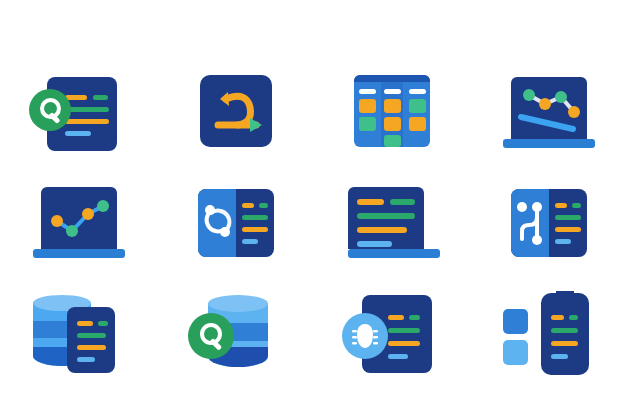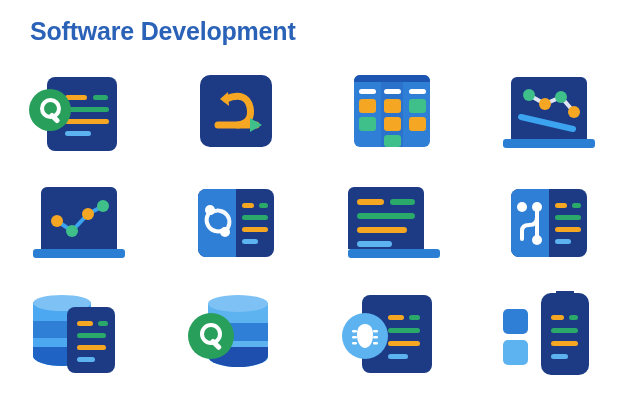--- a/index.html
+++ b/index.html
@@ -61,21 +61,20 @@
   .notch{position:absolute;background:#1d3b85;}
   .sq{position:absolute;border-radius:5px;}
 
   svg{display:block;overflow:visible;}
 </style>
 </head>
 <body>
 
 <div class="page">
 
-  <div class="title">Software Development</div>
 
   <div class="grid">
 
     <div class="cell">
       <div class="ico">
         <div class="card" style="left:24px;top:10px;width:70px;height:74px;"></div>
         <div class="lines" style="left:42px;top:28px;">
           <div style="display:flex;gap:6px;">
             <div class="ln" style="width:22px;background:#f5a623;"></div>
             <div class="ln" style="width:15px;background:#2aa96a;"></div>

